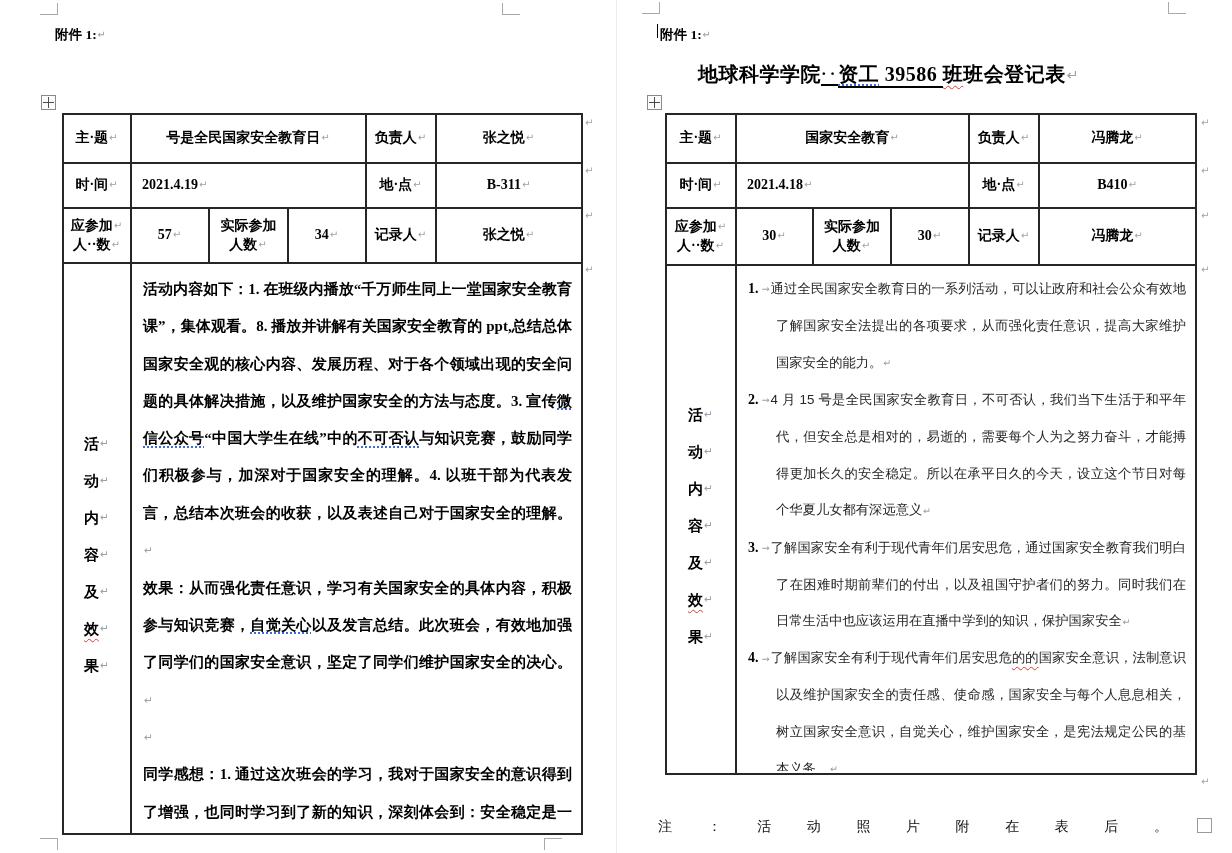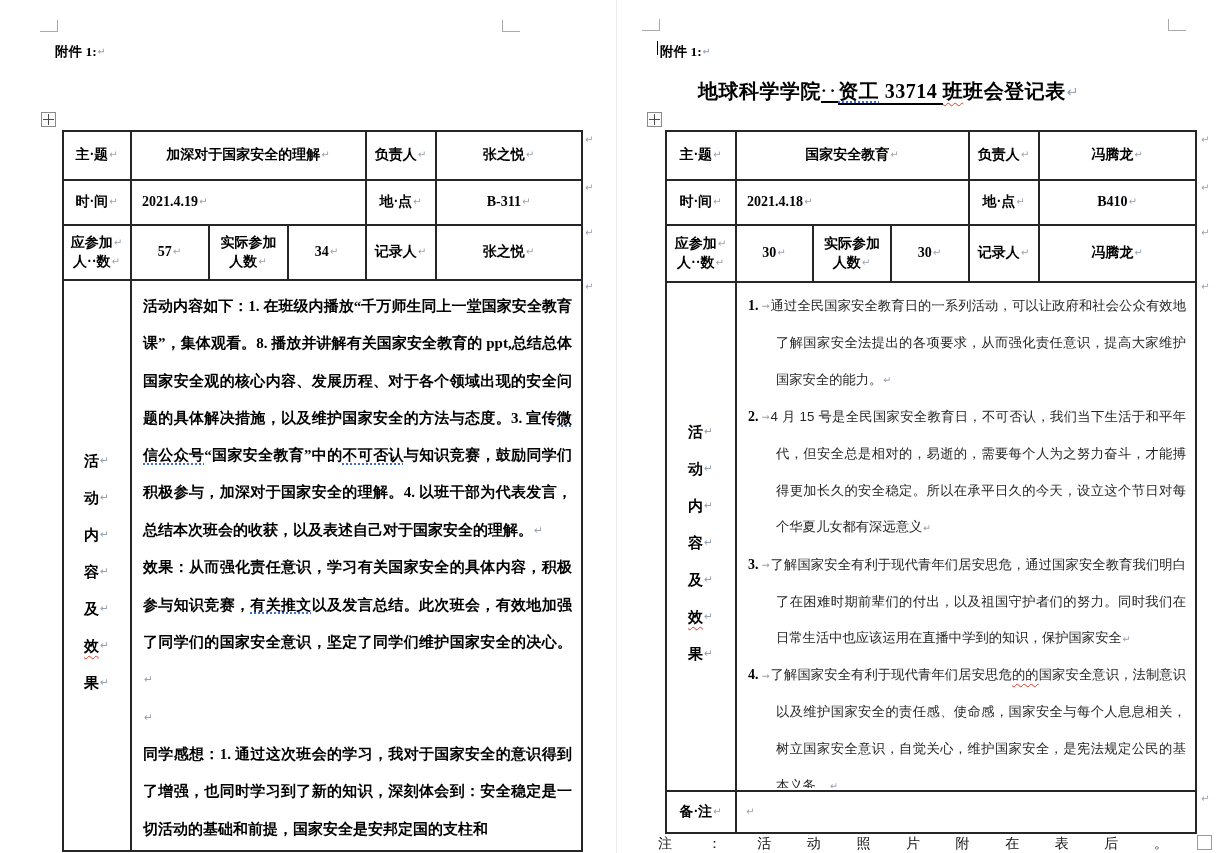--- a/index.html
+++ b/index.html
@@ -1,18 +1,18 @@
 <!DOCTYPE html>
 <html><head>
 <meta charset="utf-8">
 <style>
   html,body{margin:0;padding:0;background:#ffffff;}
   .stage{position:relative;width:1232px;height:853px;background:#ffffff;overflow:hidden;
          font-family:"Liberation Serif","DejaVu Serif",serif;color:#000;}
-  .page{position:absolute;top:17px;width:616px;height:630px;background:#fff;}
+  .page{position:absolute;top:0;width:616px;height:630px;background:#fff;}
   .page-left{left:0;}
   .page-right{left:616px;}
   .page-divider{position:absolute;left:616px;top:0;width:1px;height:853px;background:#ececec;}
 
   
   .cm{position:absolute;width:17px;height:11px;border:0 solid #a9a9a9;}
   .cm-tl{border-right-width:1px;border-bottom-width:1px;}
   .cm-tr{border-left-width:1px;border-bottom-width:1px;}
   .cm-bl{border-right-width:1px;border-top-width:1px;}
   .cm-br{border-left-width:1px;border-top-width:1px;}
@@ -85,21 +85,21 @@
         <col style="width:68px">
           <col style="width:78px">
           <col style="width:79px">
         <col style="width:78px">
           <col style="width:70px">
           <col style="width:146px">
       </colgroup>
       <tbody>
           <tr style="height:49px;">
         <td><span>主·题</span><span class="pmark">↵</span></td>
-        <td colspan="3"><span>加深对于国家安全的理解</span><span class="pmark">↵</span></td>
+        <td colspan="3"><span>号是全民国家安全教育日</span><span class="pmark">↵</span></td>
         <td><span>负责人</span><span class="pmark">↵</span></td>
         <td><span>张之悦</span><span class="pmark">↵</span></td>
       </tr>
       <tr style="height:45px;">
         <td><span>时·间</span><span class="pmark">↵</span></td>
         <td colspan="3" class="v-left"><span>2021.4.19</span><span class="pmark">↵</span></td>
         <td><span>地·点</span><span class="pmark">↵</span></td>
         <td><span>B-311</span><span class="pmark">↵</span></td>
       </tr>
       <tr style="height:55px;">
@@ -138,43 +138,43 @@
                   <span class="pmark">↵</span>
                 </div>
             <div class="vchar">
                   <span>果</span>
                   <span class="pmark">↵</span>
                 </div>
           </div>
         </td>
         <td colspan="5" class="content-cell">
           <div class="content-inner">
-            <p><span>活动内容如下：1. 在班级内播放“千万师生同上一堂国家安全教育课”，集体观看。8. 播放并讲解有关国家安全教育的 ppt,总结总体国家安全观的核心内容、发展历程、对于各个领域出现的安全问题的具体解决措施，以及维护国家安全的方法与态度。3. 宣传</span><span class="seg-bluewavy">微信公众号</span><span>“国家安全教育”中的</span><span class="seg-bluewavy">不可否认</span><span>与知识竞赛，鼓励同学们积极参与，加深对于国家安全的理解。4. 以班干部为代表发言，总结本次班会的收获，以及表述自己对于国家安全的理解。</span><span class="pmark">↵</span></p>
-            <p><span>效果：从而强化责任意识，学习有关国家安全的具体内容，积极参与知识竞赛，</span><span class="seg-bluewavy">有关推文</span><span>以及发言总结。此次班会，有效地加强了同学们的国家安全意识，坚定了同学们维护国家安全的决心。</span><span class="pmark">↵</span></p>
+            <p><span>活动内容如下：1. 在班级内播放“千万师生同上一堂国家安全教育课”，集体观看。8. 播放并讲解有关国家安全教育的 ppt,总结总体国家安全观的核心内容、发展历程、对于各个领域出现的安全问题的具体解决措施，以及维护国家安全的方法与态度。3. 宣传</span><span class="seg-bluewavy">微信公众号</span><span>“中国大学生在线”中的</span><span class="seg-bluewavy">不可否认</span><span>与知识竞赛，鼓励同学们积极参与，加深对于国家安全的理解。4. 以班干部为代表发言，总结本次班会的收获，以及表述自己对于国家安全的理解。</span><span class="pmark">↵</span></p>
+            <p><span>效果：从而强化责任意识，学习有关国家安全的具体内容，积极参与知识竞赛，</span><span class="seg-bluewavy">自觉关心</span><span>以及发言总结。此次班会，有效地加强了同学们的国家安全意识，坚定了同学们维护国家安全的决心。</span><span class="pmark">↵</span></p>
             <p><span class="pmark">↵</span></p>
             <p><span>同学感想：1. 通过这次班会的学习，我对于国家安全的意识得到了增强，也同时学习到了新的知识，深刻体会到：安全稳定是一切活动的基础和前提，国家安全是安邦定国的支柱和</span></p>
           </div>
         </td>
       </tr>
     </tbody>
       </table>
 
     <span class="rowmark" style="left:585px;top:117px;">↵</span>
     <span class="rowmark" style="left:585px;top:165px;">↵</span>
     <span class="rowmark" style="left:585px;top:210px;">↵</span>
     <span class="rowmark" style="left:585px;top:264px;">↵</span>
   </div>
 
   <div class="page page-right">
     <div class="cm cm-tl" style="left:26px;top:2px;"></div>
     <div class="cm cm-tr" style="left:552px;top:2px;"></div>
 
     <div class="cursor" style="left:41px;top:24px;"></div>
     <div class="attach" style="left:44px;top:26px;"><span>附件 1:</span><span class="pmark">↵</span></div>
-    <div class="doc-title" style="left:82px;top:61px;"><span>地球科学学院</span><span class="seg-u seg-dots">··</span><span class="seg-u seg-bluewavy">资工</span><span class="seg-u"> 33714 </span><span class="seg-redwavy">班</span><span>班会登记表</span><span class="pmark">↵</span></div>
+    <div class="doc-title" style="left:82px;top:61px;"><span>地球科学学院</span><span class="seg-u seg-dots">··</span><span class="seg-u seg-bluewavy">资工</span><span class="seg-u"> 39586 </span><span class="seg-redwavy">班</span><span>班会登记表</span><span class="pmark">↵</span></div>
 
     <div class="handle" style="left:31px;top:95px;"></div>
 
     <table class="doc-table" style="left:49px;top:113px;width:530px;">
       <colgroup>
         <col style="width:70px">
           <col style="width:77px">
           <col style="width:78px">
         <col style="width:78px">
           <col style="width:70px">
@@ -244,24 +244,20 @@
             </div>
             <div class="item">
               <span class="inum">3.</span><span><span class="pmark">→</span><span>了解国家安全有利于现代青年们居安思危，通过国家安全教育我们明白了在困难时期前辈们的付出，以及祖国守护者们的努力。同时我们在日常生活中也应该运用在直播中学到的知识，保护国家安全</span><span class="pmark">↵</span></span>
             </div>
             <div class="item">
               <span class="inum">4.</span><span><span class="pmark">→</span><span>了解国家安全有利于现代青年们居安思危</span><span class="seg-redwavy">的的</span><span>国家安全意识，法制意识以及维护国家安全的责任感、使命感，国家安全与每个人息息相关，树立国家安全意识，自觉关心，维护国家安全，是宪法规定公民的基本义务。</span><span class="pmark">↵</span></span>
             </div>
           </div>
         </td>
       </tr>
-      <tr style="height:42px;">
-        <td><span>备·注</span><span class="pmark">↵</span></td>
-        <td colspan="5" class="remark-cell"><span class="pmark">↵</span></td>
-      </tr>
     </tbody>
       </table>
 
     <span class="rowmark" style="left:585px;top:117px;">↵</span>
     <span class="rowmark" style="left:585px;top:165px;">↵</span>
     <span class="rowmark" style="left:585px;top:210px;">↵</span>
     <span class="rowmark" style="left:585px;top:264px;">↵</span>
     <span class="rowmark" style="left:585px;top:776px;">↵</span>
 
     <div class="footer-note" style="left:42px;top:818px;width:510px;">

